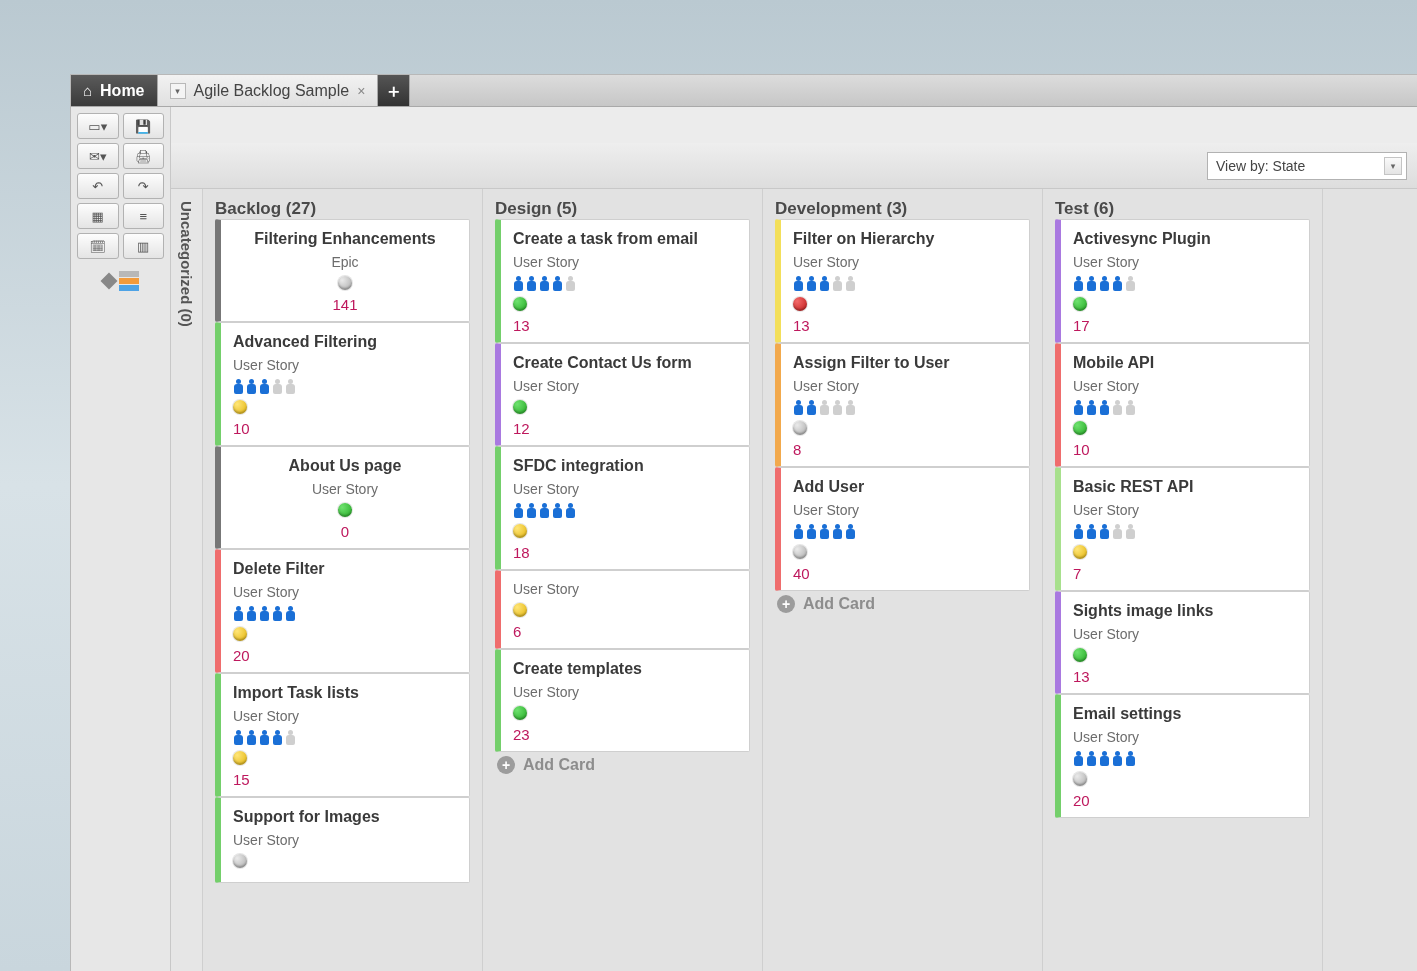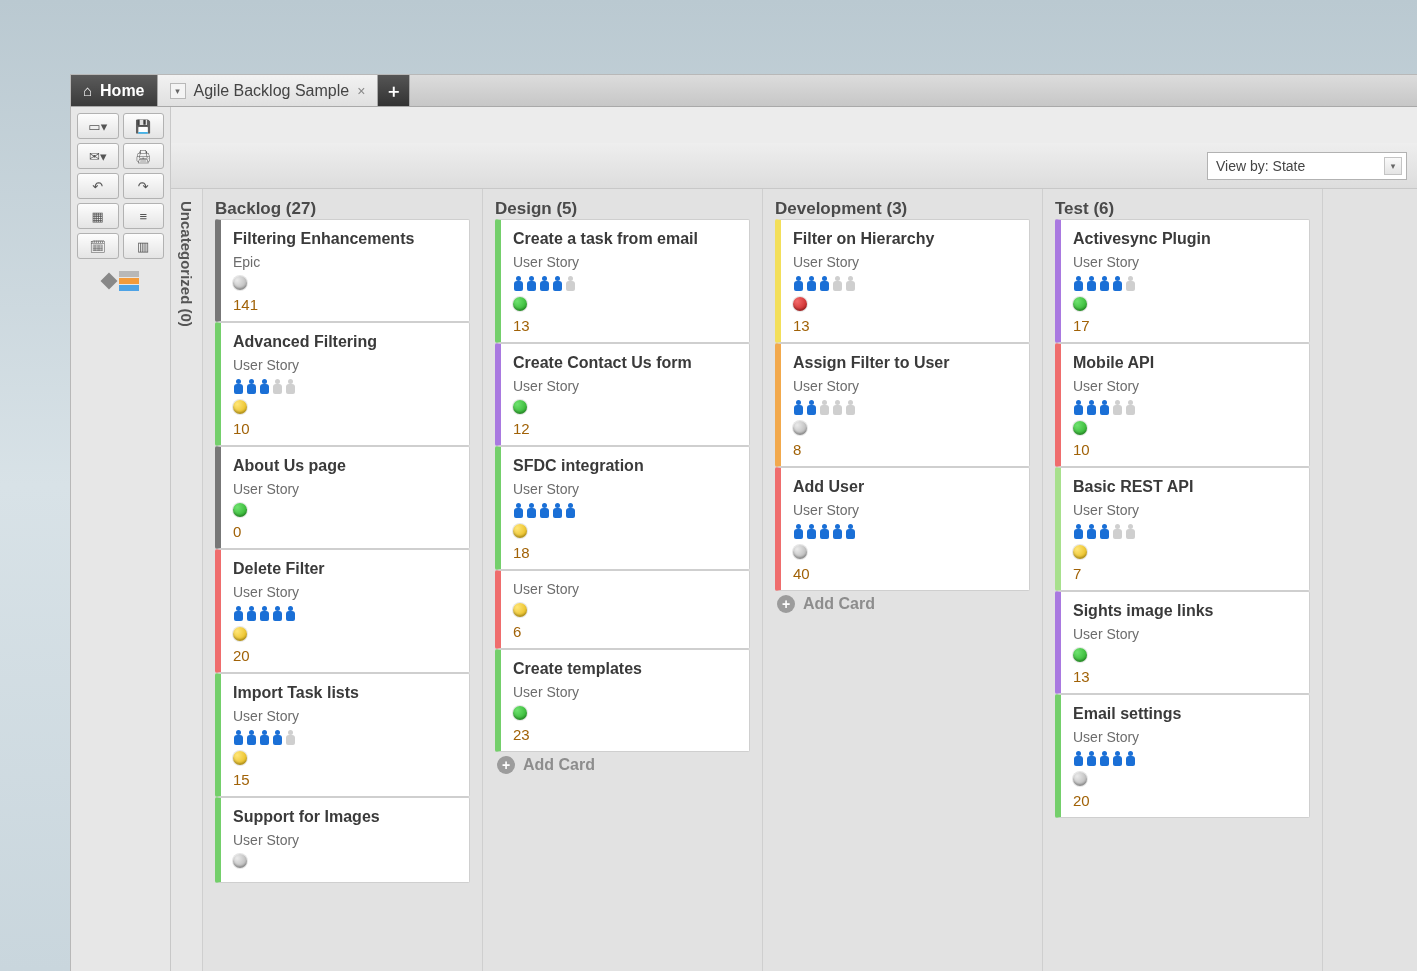--- a/index.html
+++ b/index.html
@@ -210,34 +210,34 @@
     border-radius: 3px 3px 2px 2px;
   }
   .person-on { color: #1a6fd6; }
   .person-off { color: #cfcfcf; }
   .card-bottom { display: flex; align-items: center; gap: 10px; }
   .dot { width: 14px; height: 14px; border-radius: 50%; box-shadow: inset 0 -2px 2px rgba(0,0,0,0.25), 0 0 0 1px rgba(0,0,0,0.1); }
   .dot-gray   { background: radial-gradient(circle at 30% 30%, #eaeaea, #a9a9a9); }
   .dot-yellow { background: radial-gradient(circle at 30% 30%, #ffe678, #e2b20a); }
   .dot-green  { background: radial-gradient(circle at 30% 30%, #6fe26f, #22a822); }
   .dot-red    { background: radial-gradient(circle at 30% 30%, #f36a6a, #c01919); }
-  .card-points { font-size: 15px; color: #a16207; }
+  .card-points { font-size: 15px; color: #be185d; }
   .add-card-row {
     display: flex; align-items: center; gap: 8px;
     color: #8d8d8d; font-weight: bold; font-size: 16px;
     cursor: pointer; padding: 4px 2px;
   }
   .plus-circle {
     width: 18px; height: 18px; border-radius: 50%;
     background: #9c9c9c; color: #fff;
     display: flex; align-items: center; justify-content: center;
     font-size: 14px; line-height: 1;
   }
   
-  .stripe-gray   { border-left-color: #777; }
+  .stripe-gray   { border-left-color: #777; align-items: center; }
   .stripe-green  { border-left-color: #74cf6b; }
   .stripe-red    { border-left-color: #ef6d6d; }
   .stripe-purple { border-left-color: #a979e0; }
   .stripe-yellow { border-left-color: #f3df5a; }
   .stripe-orange { border-left-color: #f2a94c; }
   .stripe-ltgreen{ border-left-color: #a8e08d; }
   .home-icon { font-size: 15px; }
 </style>
 </head>
 <body>

